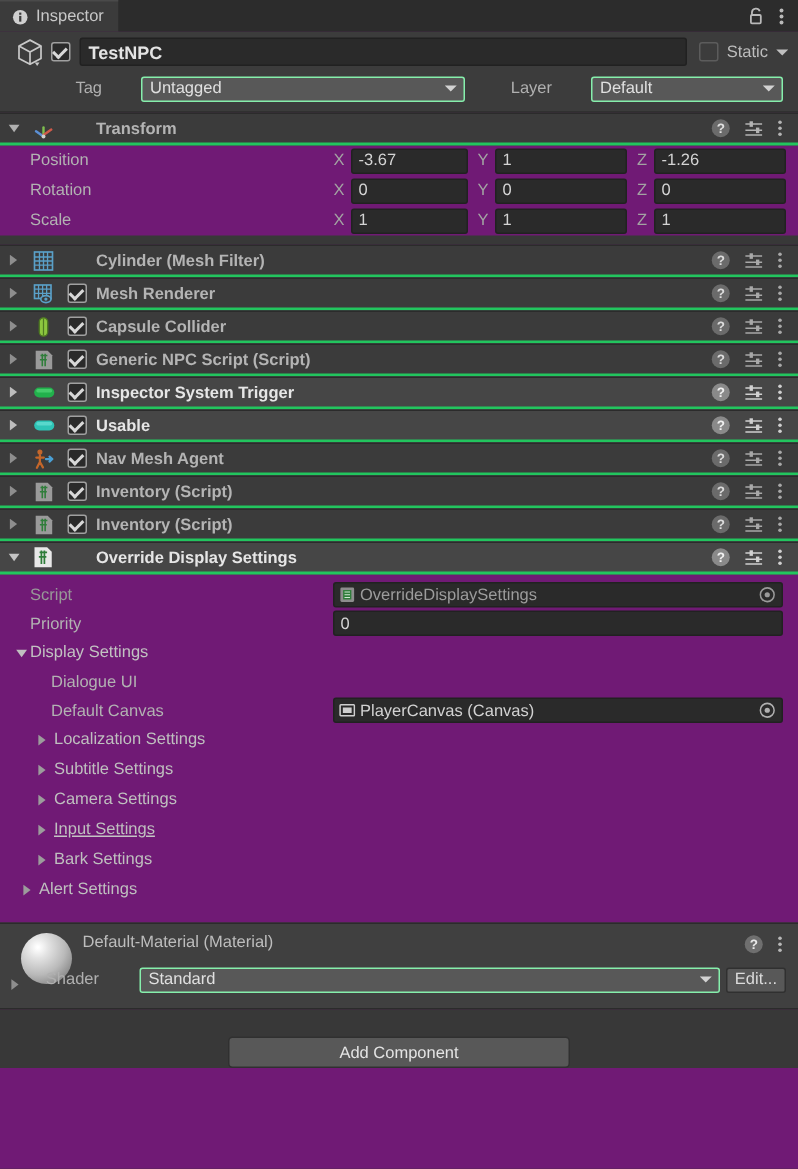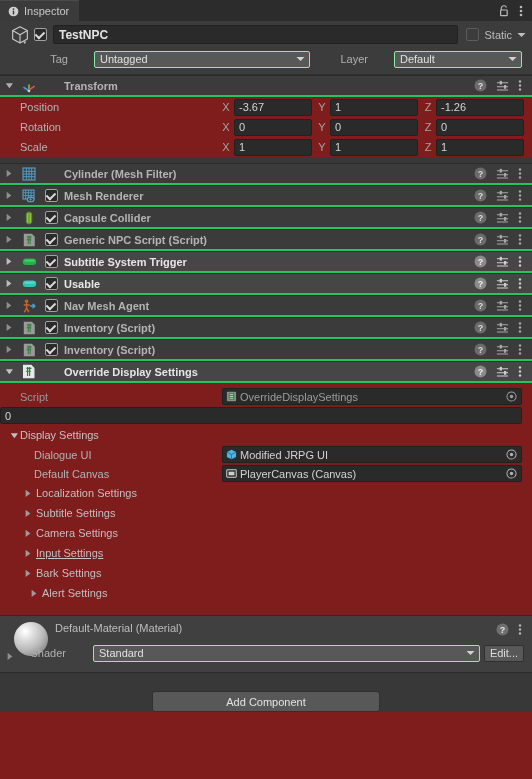--- a/index.html
+++ b/index.html
@@ -5,21 +5,21 @@
   html,body{margin:0;padding:0;}
   body{
     width:532px;height:779px;
     background:#383838;
     font-family:"Liberation Sans", sans-serif;
     font-size:11px;
     color:#c4c4c4;
     -webkit-font-smoothing:antialiased;
     overflow:hidden;
   }
-  #app{width:532px;height:779px;position:relative;background:#7f1d1d;}
+  #app{width:532px;height:779px;position:relative;background:#701a75;}
 
   
   .tabbar{height:21px;background:#2c2c2c;display:flex;align-items:stretch;position:relative;}
   .tab{
     display:flex;align-items:center;gap:5px;
     padding:0 10px 0 8px;background:#3b3b3b;
     border-top:1px solid #4a4a4a;
     height:21px;box-sizing:border-box;
     color:#c8c8c8;font-size:11px;
   }
@@ -481,21 +481,21 @@
         </span>
         <span class="comp-ico">
           <svg width="15" height="12" viewBox="0 0 15 12">
             <rect x="0.8" y="2.4" width="13.4" height="6.6" rx="3.3" fill="#22b14c"></rect>
             <rect x="2.2" y="3.4" width="10.6" height="2.3" rx="1.15" fill="#57d97b" opacity="0.65"></rect>
           </svg>
         </span>
         <span class="comp-chk">
           <span class="chk on"></span>
         </span>
-        <span class="comp-title bright">Subtitle System Trigger</span>
+        <span class="comp-title bright">Inspector System Trigger</span>
         <span class="comp-right">
           <span class="ico">
             <svg width="13" height="13" viewBox="0 0 13 13">
               <circle cx="6.5" cy="6.5" r="6" fill="#8a8a8a"></circle>
               <text x="6.5" y="9.6" font-size="9" font-family="Liberation Sans" fill="#f0f0f0" text-anchor="middle" font-weight="bold">?</text>
             </svg>
           </span>
           <span class="ico">
             <svg width="13" height="13" viewBox="0 0 14 14">
               <path d="M1 4 H13 M1 8.4 H13 M1 11.8 H13" stroke="#d0d0d0" stroke-width="1.1"></path>
@@ -725,51 +725,37 @@
       <span class="sel ico">
         <svg width="11" height="11" viewBox="0 0 12 12">
             <circle cx="6" cy="6" r="5" fill="none" stroke="#9a9a9a" stroke-width="1.1"></circle>
             <circle cx="6" cy="6" r="1.9" fill="#9a9a9a"></circle>
           </svg>
       </span>
     </span>
   </div>
 
   <div class="prop">
+    <span class="prop-label" style="width:222px;box-sizing:border-box;">Priority</span>
     <span class="field" style="flex:1;">
       <span>0</span>
     </span>
   </div>
 
   <div class="foldrow" style="padding-left:8px;">
     <span class="tri">
       <svg width="9" height="9" viewBox="0 0 9 9">
           <path d="M0.8 2.2 L8 2.2 L4.4 7.2 Z" fill="#c0c0c0"></path>
         </svg>
     </span>
     <span style="font-size:11px;color:#c2c2c2;">Display Settings</span>
   </div>
 
   <div class="prop">
     <span class="prop-label ind1" style="width:222px;box-sizing:border-box;">Dialogue UI</span>
-    <span class="objfield">
-      <span class="ico">
-        <svg width="11" height="11" viewBox="0 0 12 12">
-            <path d="M6 0.9 L11 3.4 L11 8.6 L6 11.1 L1 8.6 L1 3.4 Z" fill="#4ab4e6"></path>
-            <path d="M1 3.4 L6 6 L11 3.4 M6 6 L6 11.1" stroke="#1d6f99" stroke-width="0.9" fill="none"></path>
-          </svg>
-      </span>
-      <span>Modified JRPG UI</span>
-      <span class="sel ico">
-        <svg width="11" height="11" viewBox="0 0 12 12">
-            <circle cx="6" cy="6" r="5" fill="none" stroke="#b0b0b0" stroke-width="1.1"></circle>
-            <circle cx="6" cy="6" r="1.9" fill="#b0b0b0"></circle>
-          </svg>
-      </span>
-    </span>
   </div>
 
   <div class="prop">
     <span class="prop-label ind1" style="width:222px;box-sizing:border-box;">Default Canvas</span>
     <span class="objfield">
       <span class="ico">
         <svg width="11" height="11" viewBox="0 0 12 12">
             <rect x="0.8" y="2" width="10.4" height="8" rx="0.6" fill="none" stroke="#cfcfcf" stroke-width="1.1"></rect>
             <rect x="2.8" y="4" width="6.4" height="4" fill="#cfcfcf"></rect>
           </svg>
@@ -818,21 +804,21 @@
         <span style="font-size:11px;color:#bfbfbf;margin-left:2px;">Input Settings</span>
       </div>
       <div class="foldrow" style="padding-left: 22px;">
         <span class="tri">
           <svg width="8" height="9" viewBox="0 0 8 9">
             <path d="M1.6 0.8 L6.4 4.4 L1.6 8 Z" fill="#9c9c9c"></path>
           </svg>
         </span>
         <span style="font-size:11px;color:#bfbfbf;margin-left:2px;">Bark Settings</span>
       </div>
-      <div class="foldrow" style="padding-left: 28px;">
+      <div class="foldrow" style="padding-left: 12px;">
         <span class="tri">
           <svg width="8" height="9" viewBox="0 0 8 9">
             <path d="M1.6 0.8 L6.4 4.4 L1.6 8 Z" fill="#9c9c9c"></path>
           </svg>
         </span>
         <span style="font-size:11px;color:#bfbfbf;margin-left:2px;">Alert Settings</span>
       </div>
     </div>
 
   <div style="height:12px;"></div>

